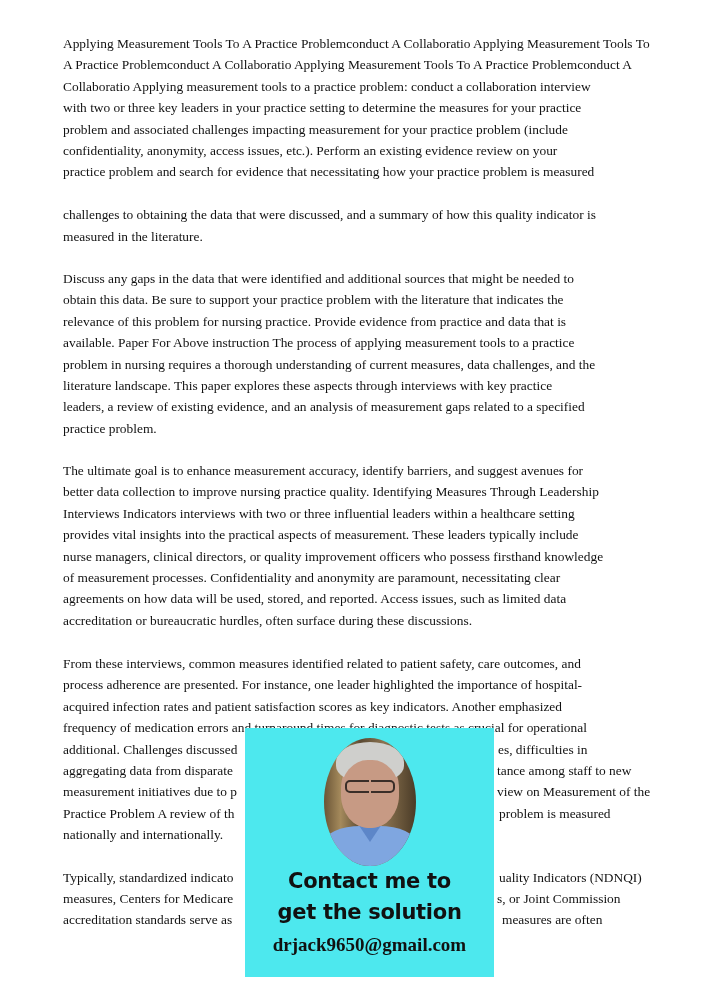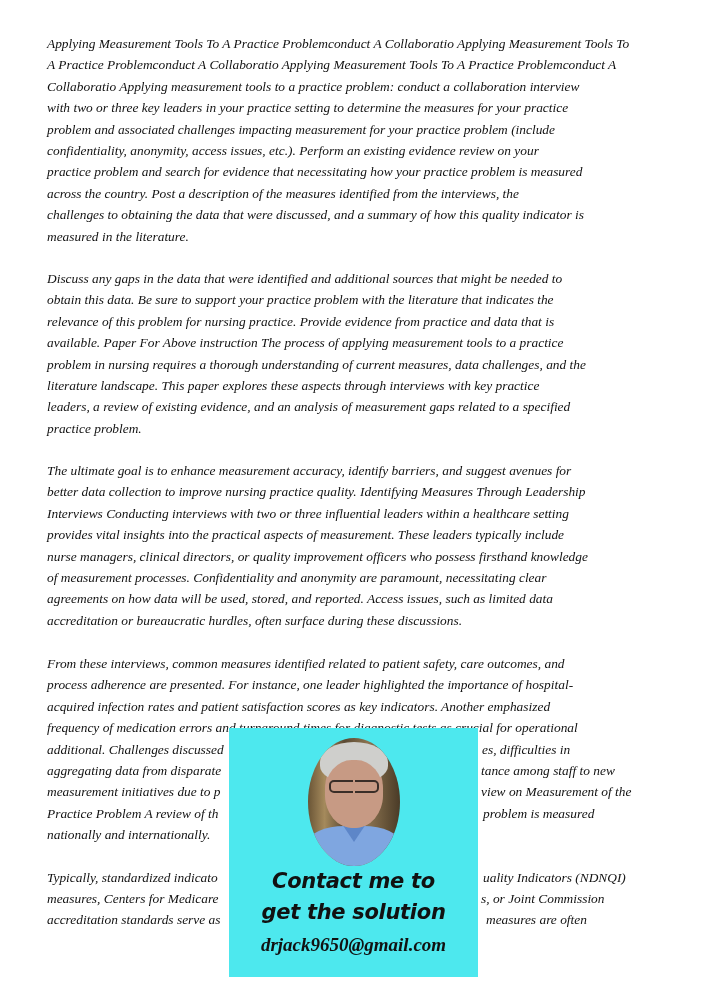--- a/index.html
+++ b/index.html
@@ -1,20 +1,20 @@
 <!DOCTYPE html>
 <html><head>
 <meta charset="utf-8">
 <style>
   html, body { margin: 0; padding: 0; background: #ffffff; }
   body { width: 708px; height: 1000px; position: relative; overflow: hidden; }
   .page {
-    position: absolute; left: 0; top: 0; width: 584px; height: 1000px;
+    position: absolute; left: 16px; top: 0; width: 584px; height: 1000px;
     font-family: "Liberation Serif", "DejaVu Serif", serif;
-    font-size: 13.4px; color: #111111; font-style: italic;
+    font-size: 13.4px; color: #111111;
   }
   .line {
     position: absolute; left: 47px; white-space: nowrap;
     line-height: 21.4px; height: 21.4px;
   }
   .overlay {
     position: absolute; left: 229px; top: 728px; width: 249px; height: 249px;
     background: #4de8ee;
   }
   .portrait {
@@ -64,36 +64,35 @@
 
 <div class="page">
 
   <div class="line" style="top:33px">Applying Measurement Tools To A Practice Problemconduct A Collaboratio Applying Measurement Tools To</div>
   <div class="line" style="top:54.4px">A Practice Problemconduct A Collaboratio Applying Measurement Tools To A Practice Problemconduct A</div>
   <div class="line" style="top:75.8px">Collaboratio Applying measurement tools to a practice problem: conduct a collaboration interview</div>
   <div class="line" style="top:97.2px">with two or three key leaders in your practice setting to determine the measures for your practice</div>
   <div class="line" style="top:118.6px">problem and associated challenges impacting measurement for your practice problem (include</div>
   <div class="line" style="top:140px">confidentiality, anonymity, access issues, etc.). Perform an existing evidence review on your</div>
   <div class="line" style="top:161.4px">practice problem and search for evidence that necessitating how your practice problem is measured</div>
-  <div class="line" style="top:182.8px">across the country. Post a description of the measures identified from the interviews, the</div>
   <div class="line" style="top:204.2px">challenges to obtaining the data that were discussed, and a summary of how this quality indicator is</div>
   <div class="line" style="top:225.6px">measured in the literature.</div>
 
   <div class="line" style="top:268px">Discuss any gaps in the data that were identified and additional sources that might be needed to</div>
   <div class="line" style="top:289.4px">obtain this data. Be sure to support your practice problem with the literature that indicates the</div>
   <div class="line" style="top:310.8px">relevance of this problem for nursing practice. Provide evidence from practice and data that is</div>
   <div class="line" style="top:332.2px">available. Paper For Above instruction The process of applying measurement tools to a practice</div>
   <div class="line" style="top:353.6px">problem in nursing requires a thorough understanding of current measures, data challenges, and the</div>
   <div class="line" style="top:375px">literature landscape. This paper explores these aspects through interviews with key practice</div>
   <div class="line" style="top:396.4px">leaders, a review of existing evidence, and an analysis of measurement gaps related to a specified</div>
   <div class="line" style="top:417.8px">practice problem.</div>
 
   <div class="line" style="top:460px">The ultimate goal is to enhance measurement accuracy, identify barriers, and suggest avenues for</div>
   <div class="line" style="top:481.4px">better data collection to improve nursing practice quality. Identifying Measures Through Leadership</div>
-  <div class="line" style="top:502.8px">Interviews Conducting interviews with two or three influential leaders within a healthcare setting</div>
+  <div class="line" style="top:502.8px">Interviews Indicators interviews with two or three influential leaders within a healthcare setting</div>
   <div class="line" style="top:524.2px">provides vital insights into the practical aspects of measurement. These leaders typically include</div>
   <div class="line" style="top:545.6px">nurse managers, clinical directors, or quality improvement officers who possess firsthand knowledge</div>
   <div class="line" style="top:567px">of measurement processes. Confidentiality and anonymity are paramount, necessitating clear</div>
   <div class="line" style="top:588.4px">agreements on how data will be used, stored, and reported. Access issues, such as limited data</div>
   <div class="line" style="top:609.8px">accreditation or bureaucratic hurdles, often surface during these discussions.</div>
 
   <div class="line" style="top:653px">From these interviews, common measures identified related to patient safety, care outcomes, and</div>
   <div class="line" style="top:674.4px">process adherence are presented. For instance, one leader highlighted the importance of hospital-</div>
   <div class="line" style="top:695.8px">acquired infection rates and patient satisfaction scores as key indicators. Another emphasized</div>
   <div class="line" style="top:717.2px">frequency of medication errors and turnaround times for diagnostic tests as crucial for operational</div>

